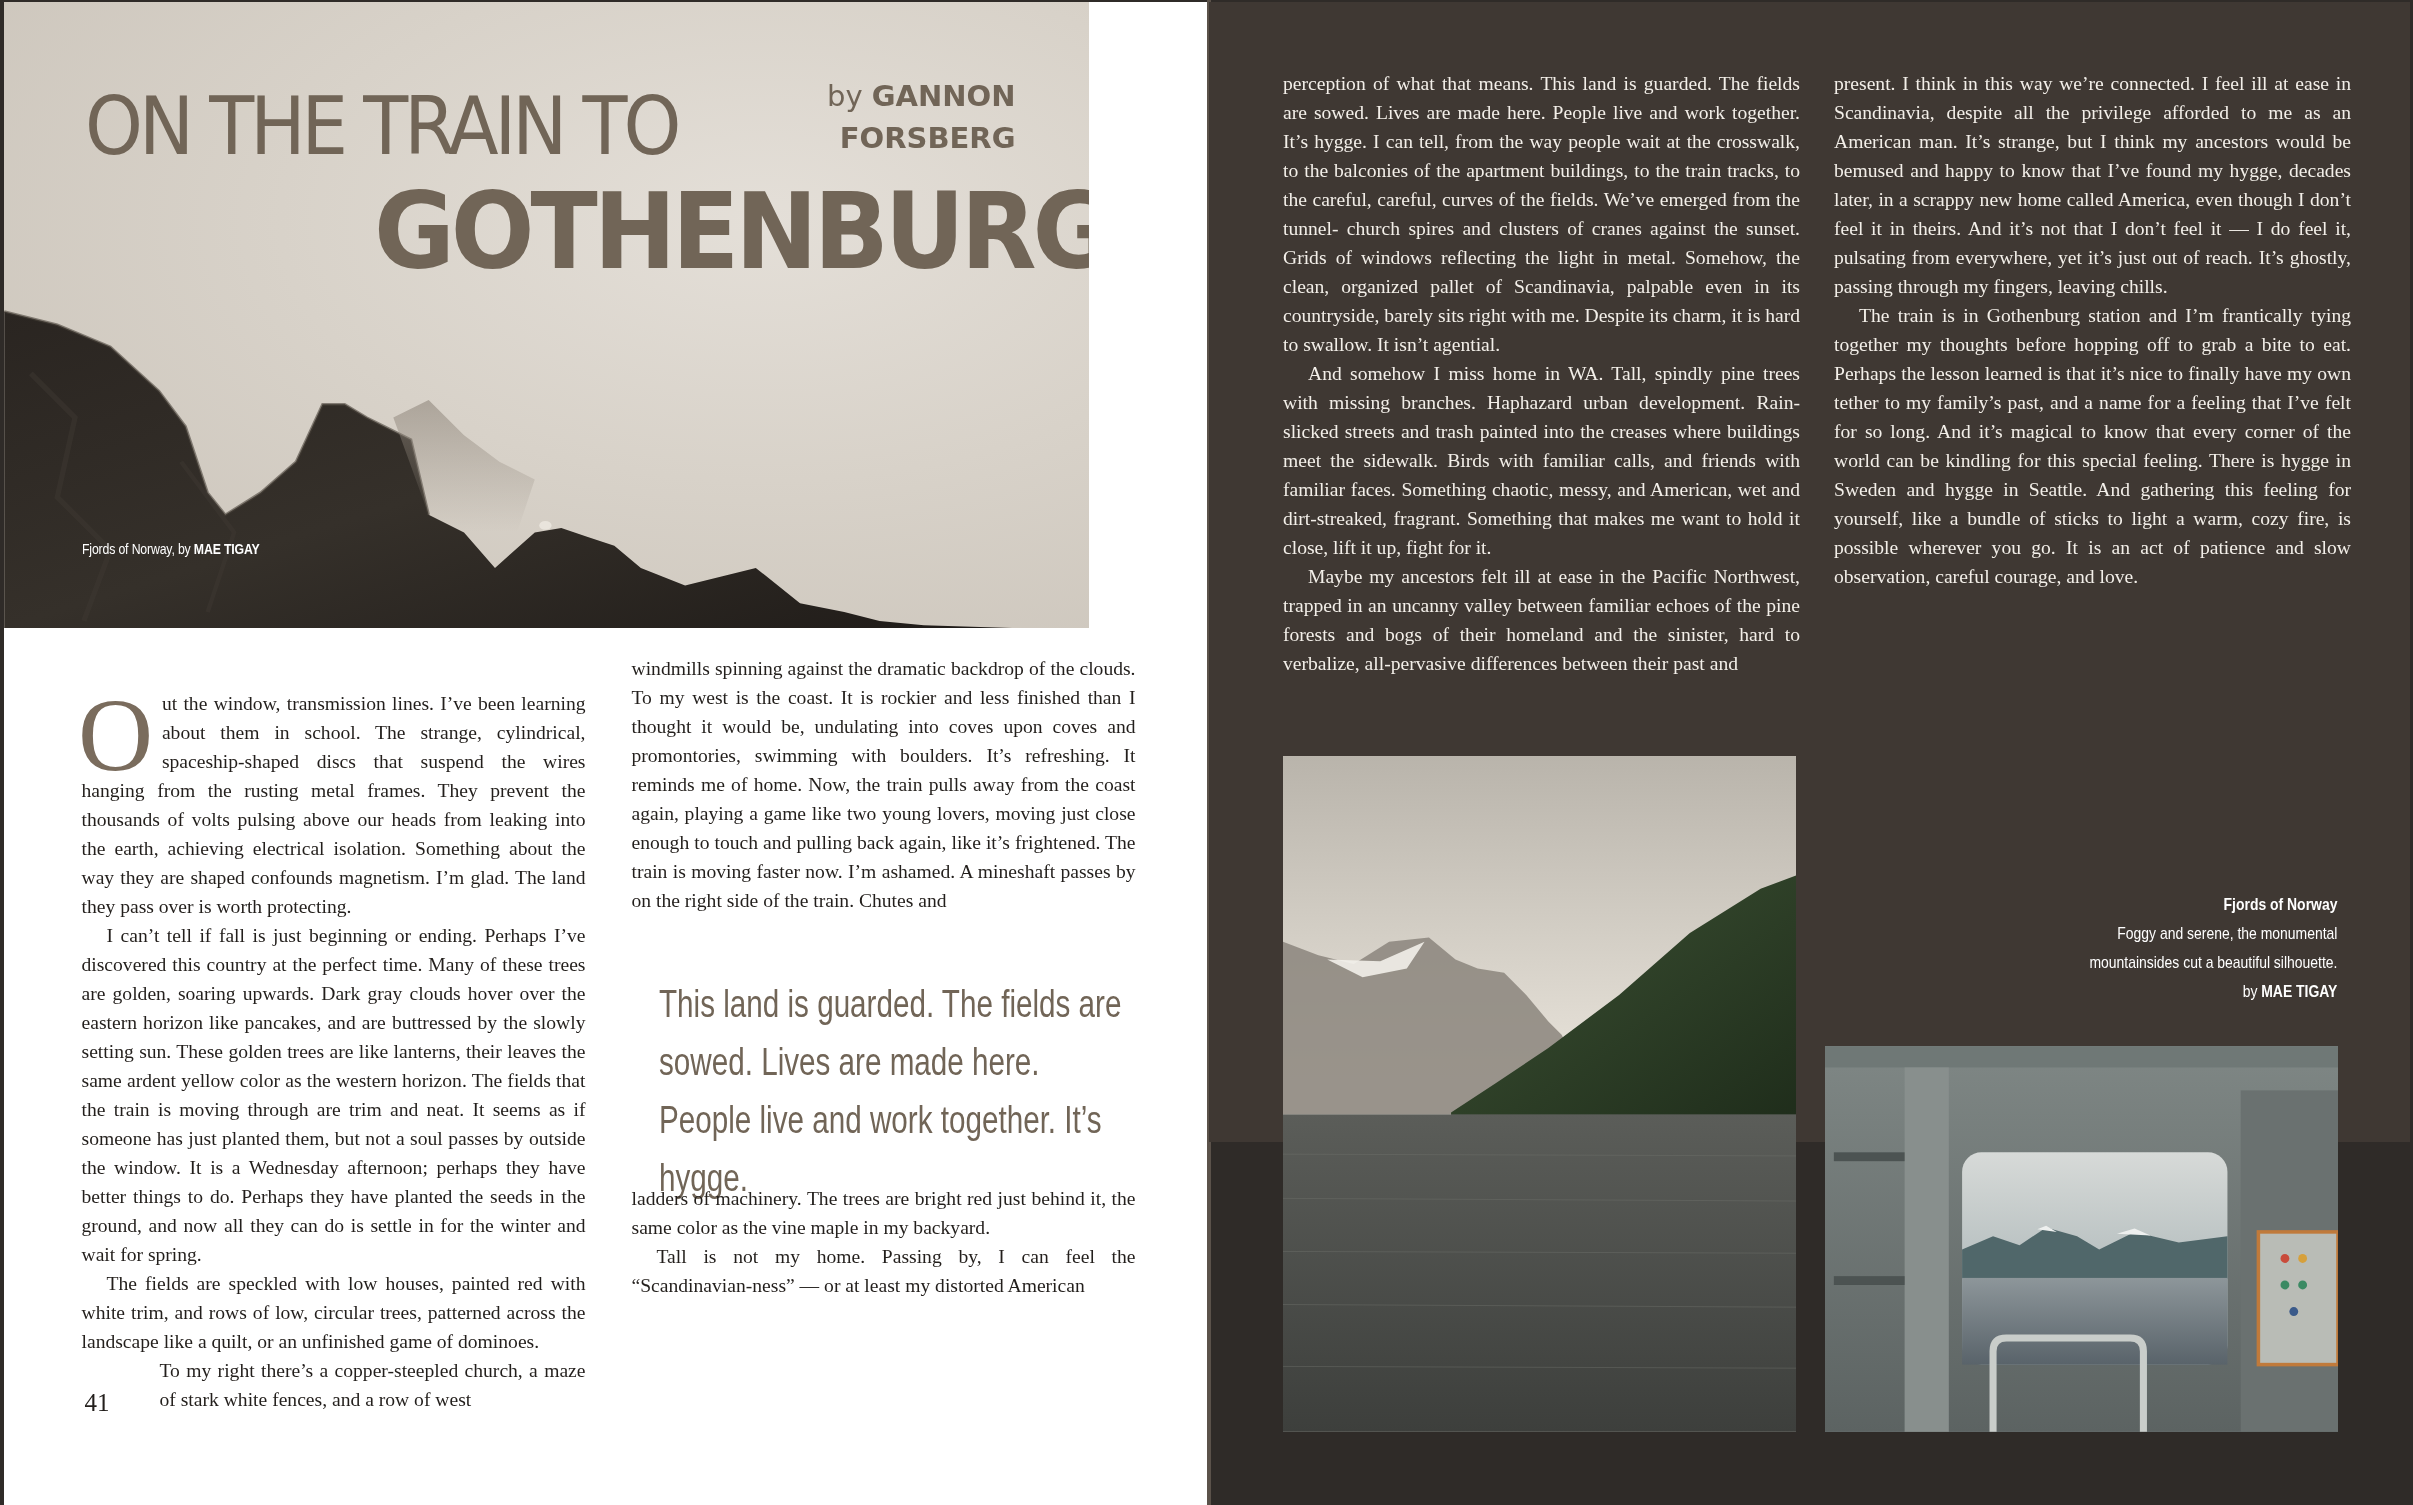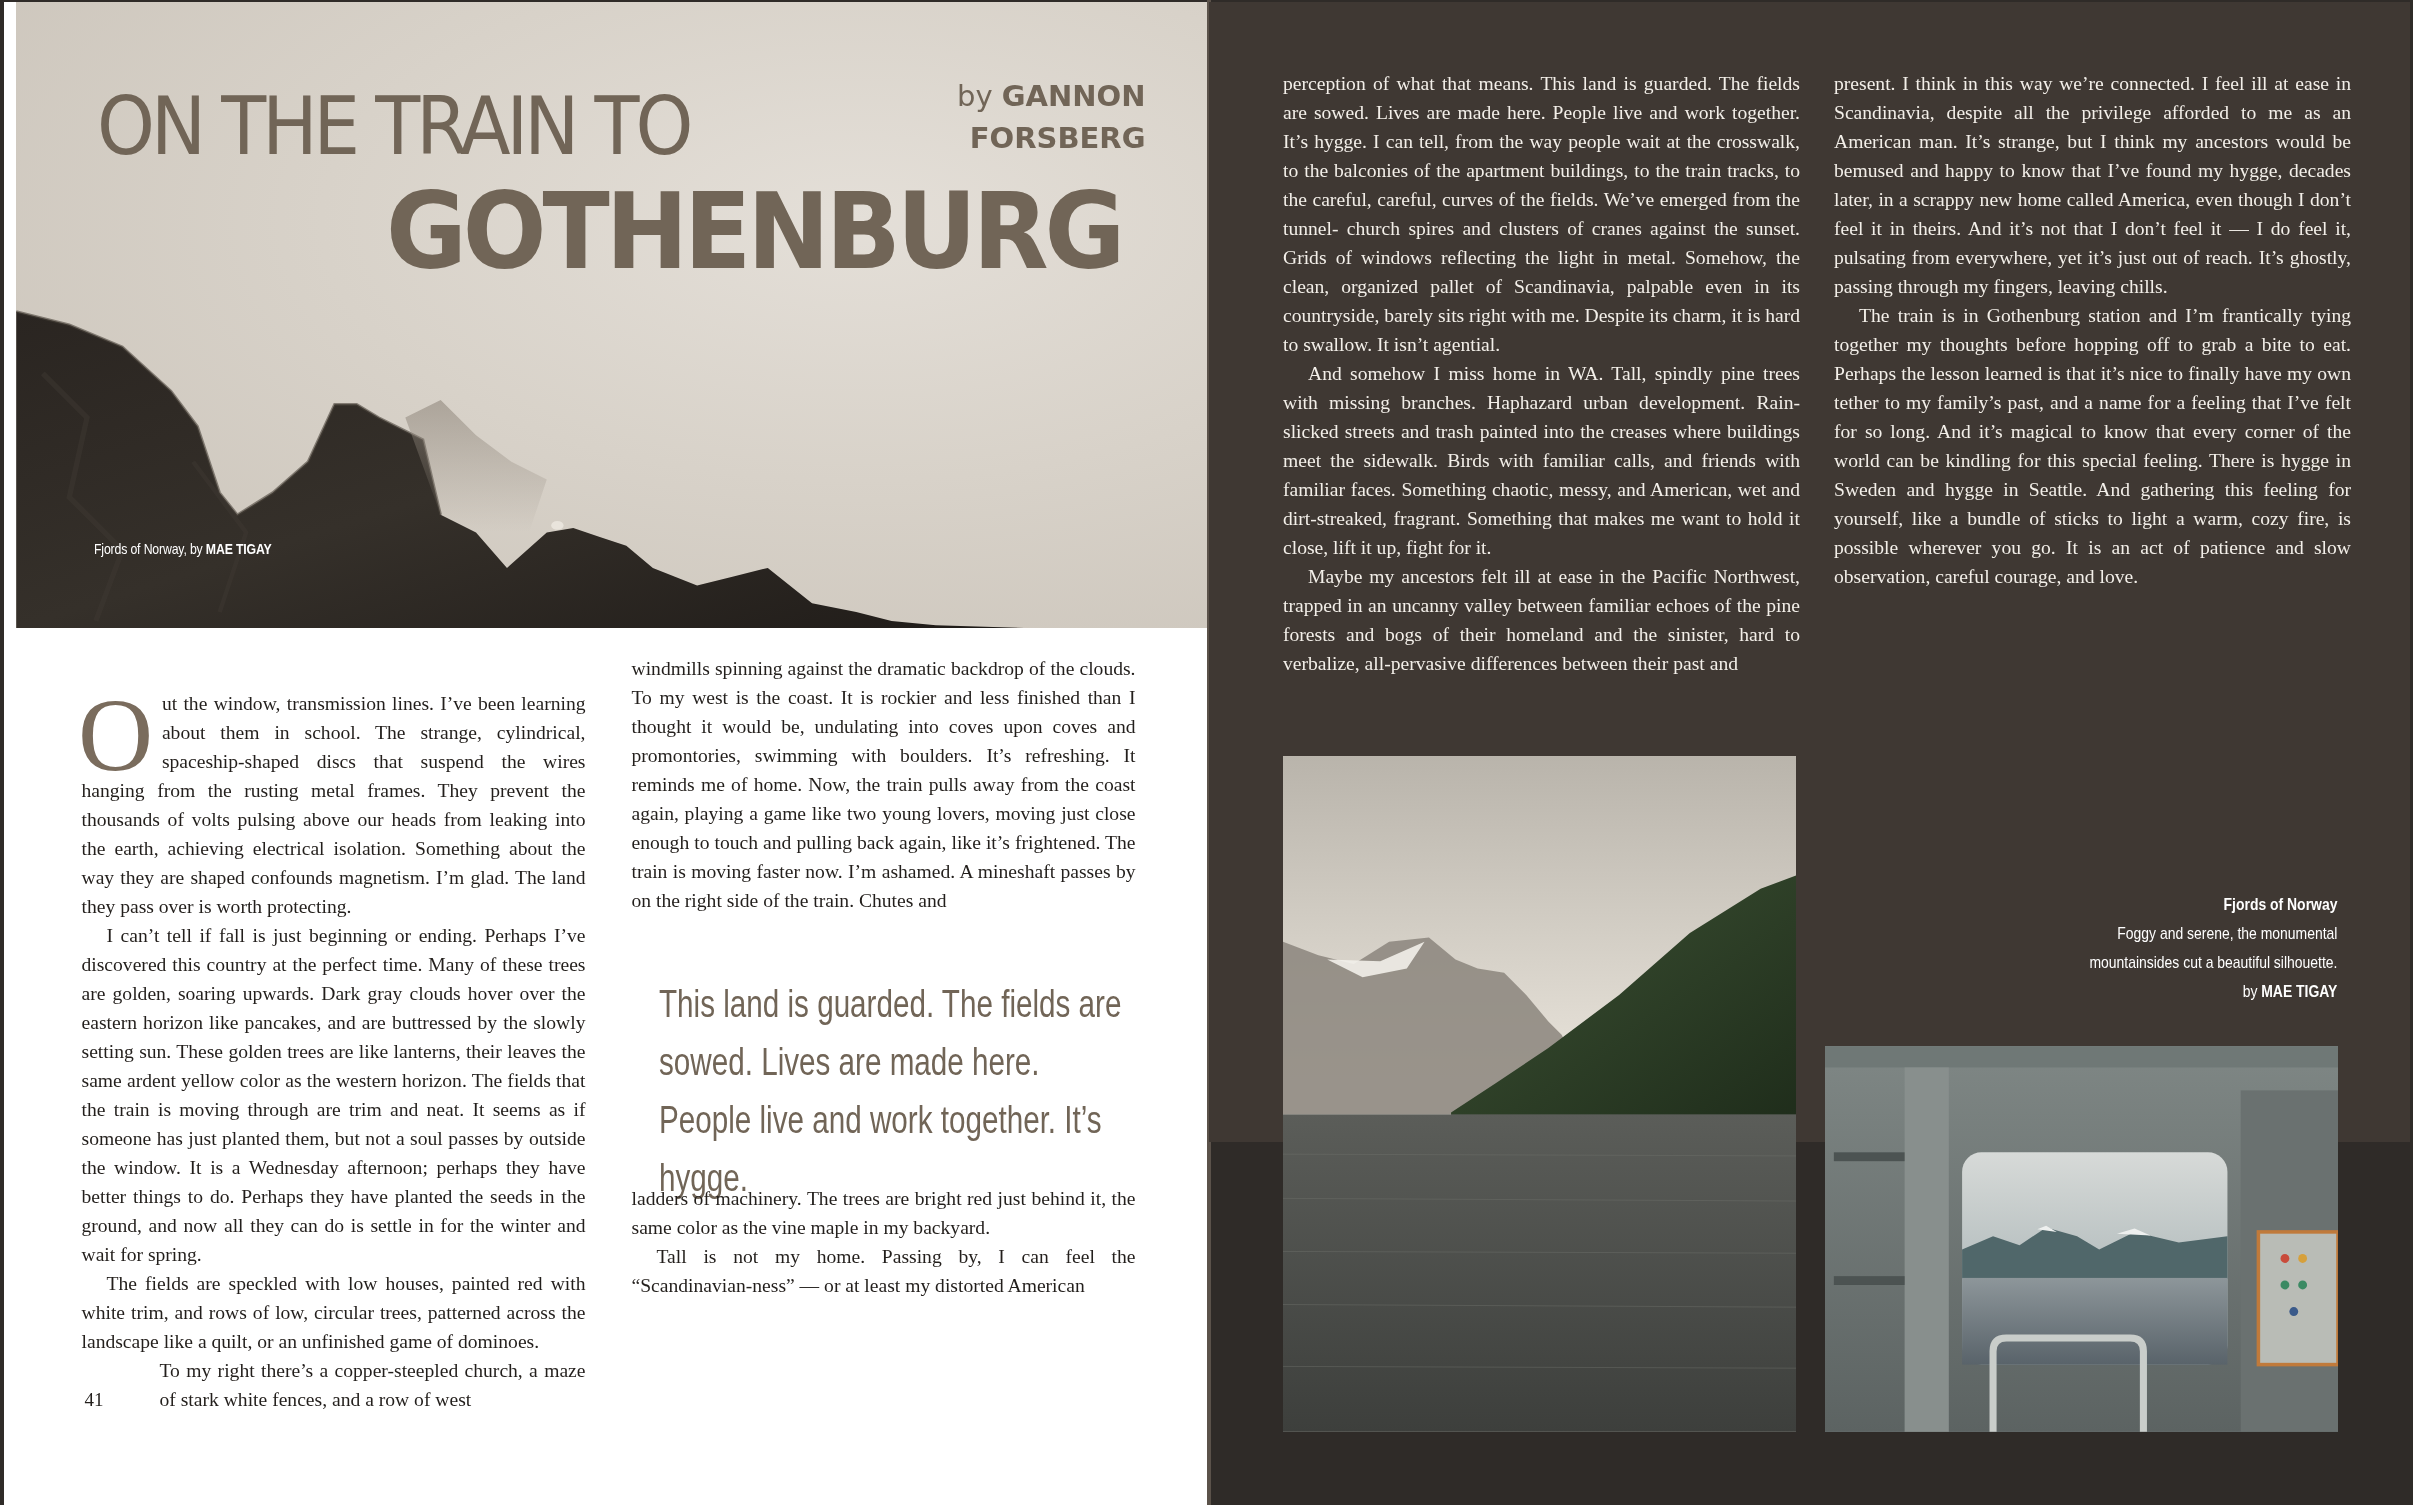--- a/index.html
+++ b/index.html
@@ -7,21 +7,21 @@
   body { position: relative; font-family: "Liberation Serif", "DejaVu Serif", serif; }
 
   .spread { position: absolute; left: 0; top: 0; width: 2413px; height: 1506px; }
 
   
   .page-left {
     position: absolute; left: 3.5px; top: 1.8px; width: 1203px; height: 1504px;
     background: #ffffff; overflow: hidden;
   }
   .hero {
-    position: absolute; left: 12px; top: 0; width: 1203px; height: 626px; overflow: hidden;
+    position: absolute; left: 0; top: 0; width: 1085px; height: 626px; overflow: hidden;
     background: radial-gradient(ellipse at 70% 35%, #e4dfd8 0%, #d8d2c9 45%, #c9c2b8 100%);
   }
   .hero svg { position: absolute; left: 0; top: 0; }
   .hero-title-line1 {
     position: absolute; left: 81px; top: 78px;
     font-family: "DejaVu Sans", sans-serif; font-weight: normal;
     font-size: 80px; letter-spacing: -4.4px; color: #716557;
     transform: scaleX(0.92); transform-origin: left top;
   }
   .hero-title-line2 {
@@ -58,21 +58,21 @@
     margin: 5.3px 8.8px -5.3px -3.5px; font-family: "Liberation Serif", serif;
   }
   .pullquote {
     position: absolute; left: 655px; top: 973px; width: 478px;
     font-family: "Liberation Sans", sans-serif; font-weight: normal;
     font-size: 38px; line-height: 58px; color: #716557;
     transform: scaleX(0.78); transform-origin: left top; width: 610px;
   }
   .last-para-indent { margin-left: 78px; text-indent: 0 !important; }
   .page-number {
-    position: absolute; left: 81px; top: 1387px; font-size: 19px; color: #231f1c;
+    position: absolute; left: 81px; top: 1387px; font-size: 25px; color: #231f1c;
   }
 
   
   .page-right {
     position: absolute; left: 1209px; top: 1.8px; width: 1201px; height: 1140px;
     background: #3f3833;
   }
   .page-right .col { color: #f3efe9; }
   .col-3 { left: 74px; top: 67px; width: 517px; }
   .col-4 { left: 625px; top: 67px; width: 517px; }

